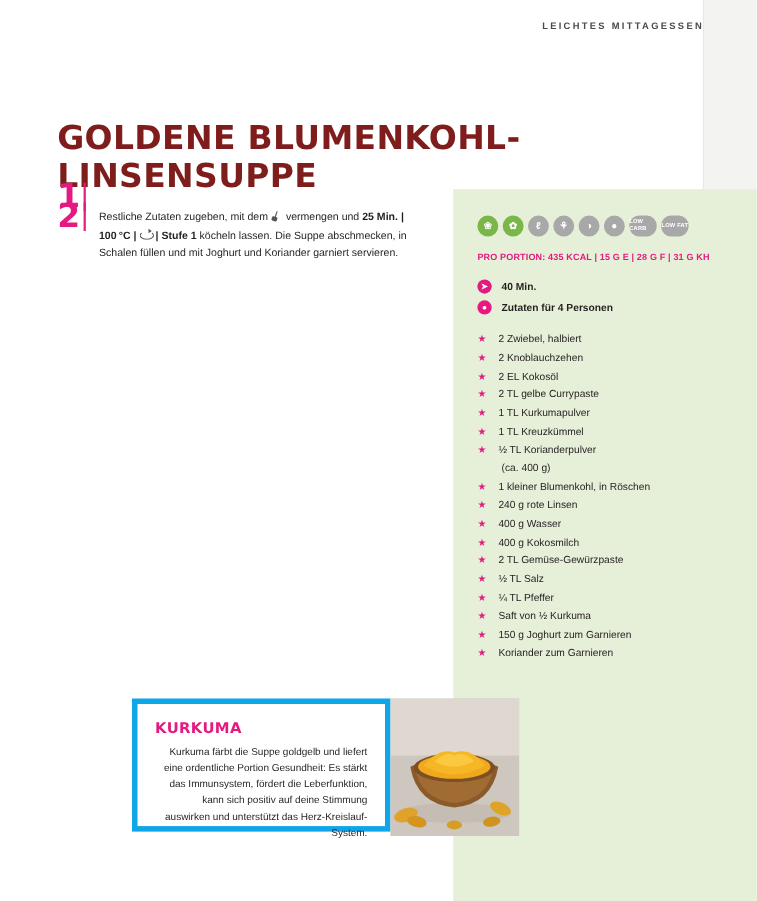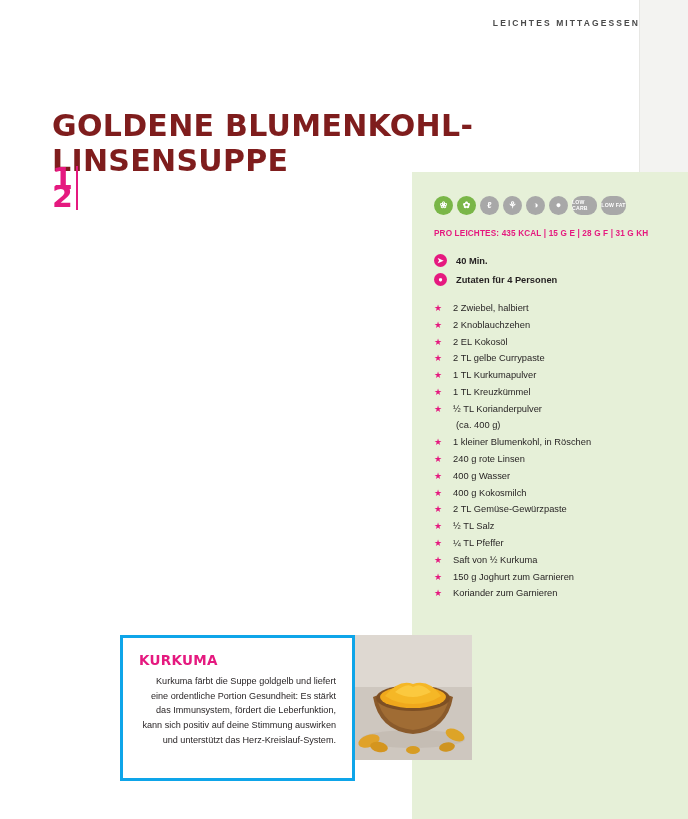--- a/index.html
+++ b/index.html
@@ -252,23 +252,23 @@
     line-height: 1.42;
     margin-bottom: 3.6px;
   }
 
   
   .tipbox {
     position: absolute;
     left: 120px;
     top: 635px;
     width: 235px;
-    height: 146px;
+    height: 121px;
     background: #ffffff;
-    border: 3px solid #0ea5e9;
+    border: 5px solid #0ea5e9;
     box-sizing: border-box;
     padding: 14px 16px 0 16px;
   }
   .tipbox-title {
     font-size: 13.5px;
     font-weight: 700;
     color: #e5197f;
     text-transform: uppercase;
     letter-spacing: 0.3px;
     margin-bottom: 6px;
@@ -313,20 +313,21 @@
 <div class="recipe-title">GOLDENE BLUMENKOHL-LINSENSUPPE</div>
 
 <div class="steps">
   <div class="step">
     <span class="step-num">1</span>
     <span class="step-bar"></span>
   </div>
   <div class="step">
     <span class="step-num">2</span>
     <span class="step-bar"></span>
+    <div class="step-text" id="step2text">Restliche Zutaten zugeben, mit dem <span class="inline-icon ico-spatula"></span> vermengen und <b>25 Min. | 100 °C | </b><span class="inline-icon ico-stir"></span><b> | Stufe 1</b> köcheln lassen. Die Suppe abschmecken, in Schalen füllen und mit Joghurt und Koriander garniert servieren.</div>
   </div>
 </div>
 
 <div class="info-panel">
   <div class="info-inner">
     <div class="icon-row" id="dieticons">
         <div class="circ green">
           <span class="glyph">❀</span>
         </div>
         <div class="circ green">
@@ -346,21 +347,21 @@
         </div>
         <div class="circ grey pill">
           <span class="glyph" style="font-size: 5.2px;">LOW CARB</span>
         </div>
         <div class="circ grey pill">
           <span class="glyph" style="font-size: 5.2px;">LOW FAT</span>
         </div>
       </div>
 
     <div class="pro-portion">
-      <span class="label">PRO LEICHTES:</span>
+      <span class="label">PRO PORTION:</span>
       <span>435 KCAL | 15 G E | 28 G F | 31 G KH</span>
     </div>
 
     <div class="meta-row">
       <span class="meta-badge">➤</span>
       <span>40 Min.</span>
     </div>
     <div class="meta-row">
       <span class="meta-badge">●</span>
       <span>Zutaten für 4 Personen</span>

